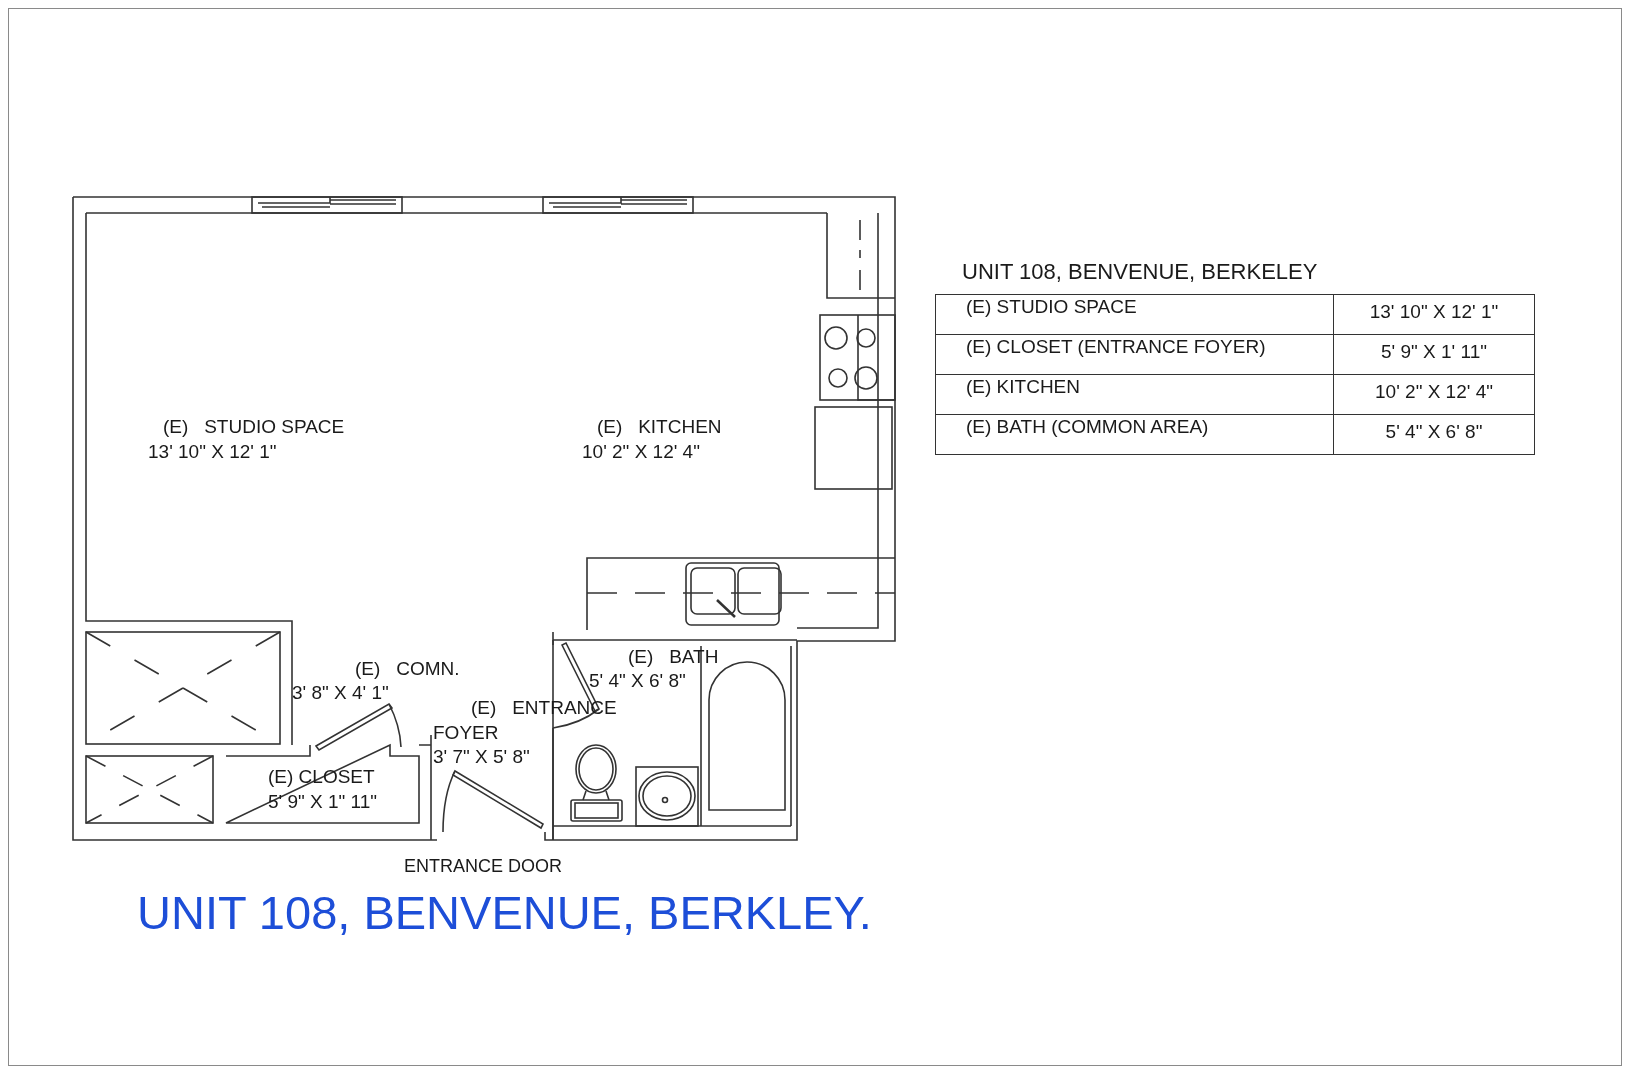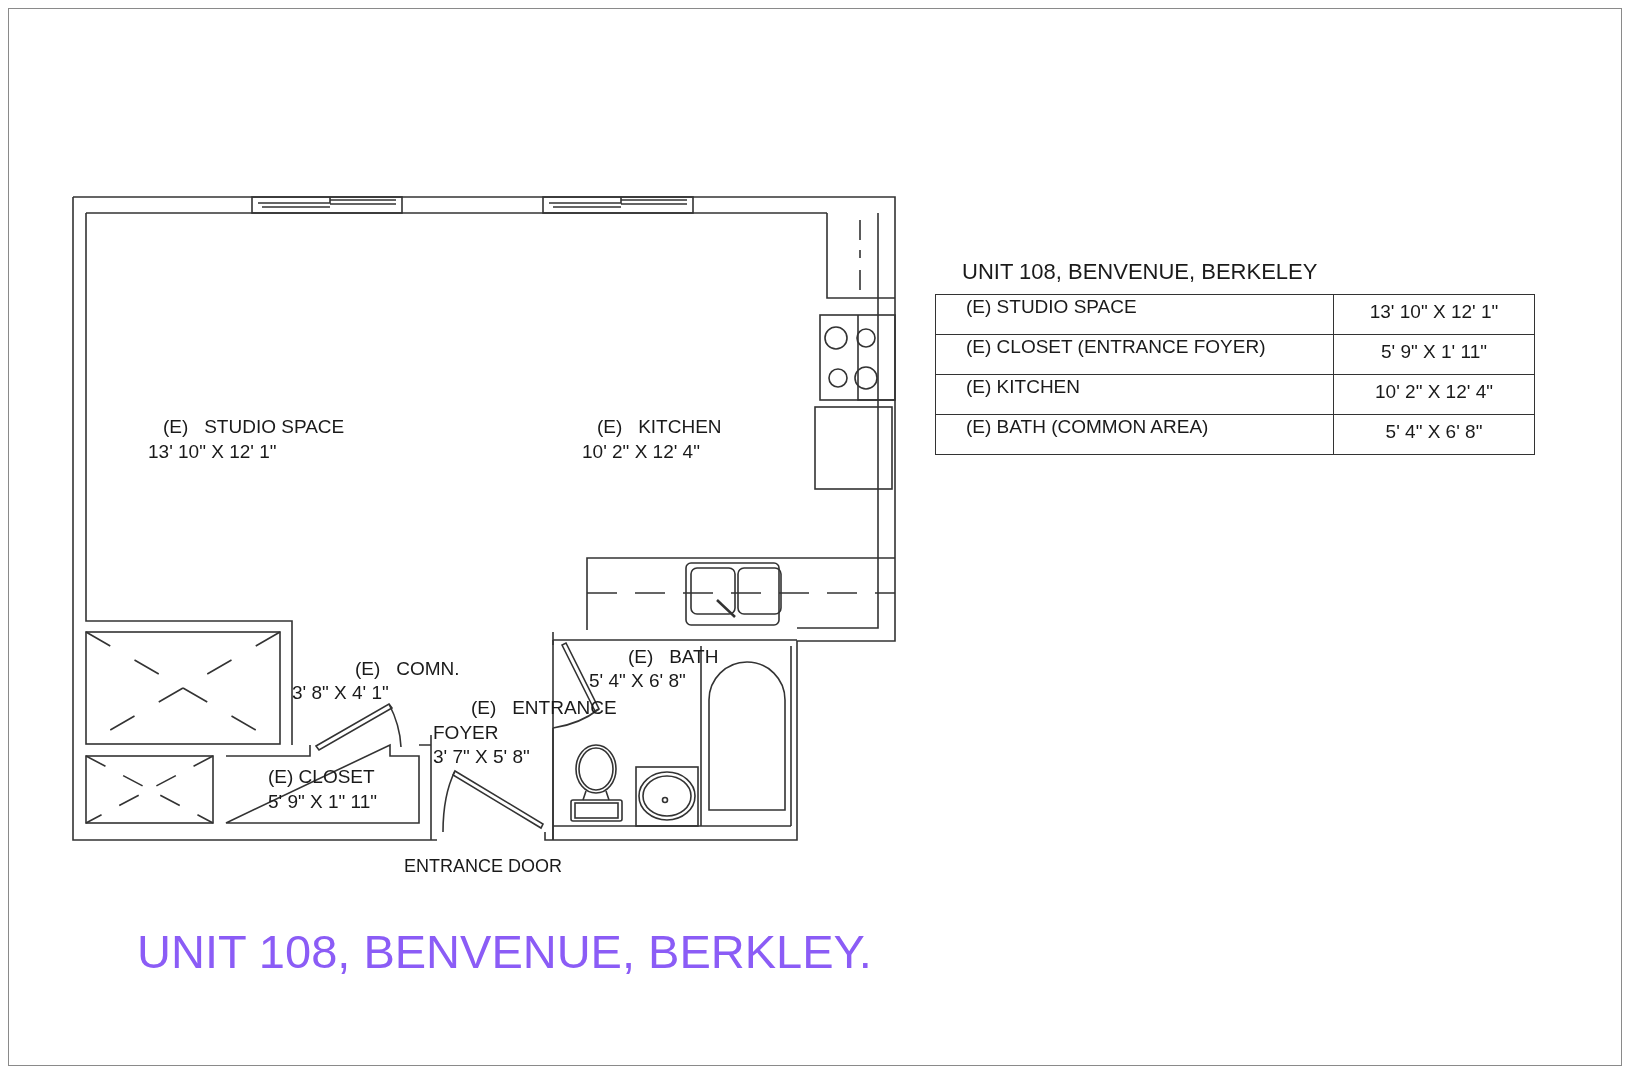--- a/index.html
+++ b/index.html
@@ -4,21 +4,21 @@
 <style>
   html, body { margin:0; padding:0; background:#ffffff; }
   body { width:1633px; height:1080px; position:relative; overflow:hidden;
          font-family:"Liberation Sans", sans-serif; color:#1a1a1a; }
   .page-border { position:absolute; left:8px; top:8px; width:1614px; height:1058px;
                  border:1px solid #8a8a8a; box-sizing:border-box; }
   svg.plan { position:absolute; left:0; top:0; }
   .lbl { position:absolute; font-size:19px; line-height:22px; white-space:pre; color:#1a1a1a; }
   .title-small { position:absolute; left:962px; top:259px; font-size:22px; color:#1a1a1a; white-space:nowrap; }
   .entrance { position:absolute; left:404px; top:856px; font-size:18px; white-space:nowrap; }
-  .big-title { position:absolute; left:137px; top:926px; font-size:47px; line-height:52px; white-space:nowrap; color:#8b5cf6; }
+  .big-title { position:absolute; left:137px; top:887px; font-size:47px; line-height:52px; white-space:nowrap; color:#1d4ed8; }
   table.area { position:absolute; left:935px; top:294px; border-collapse:collapse; width:600px; }
   table.area td { border:1px solid #333; height:32px; padding:0; font-size:19px; line-height:20px; vertical-align:top; }
   table.area td.room { width:398px; padding-left:30px; box-sizing:border-box; padding-top:2px; }
   table.area td.dim { text-align:center; padding-top:7px; }
 </style>
 </head>
 <body>
 
 <div class="page-border"></div>
 

